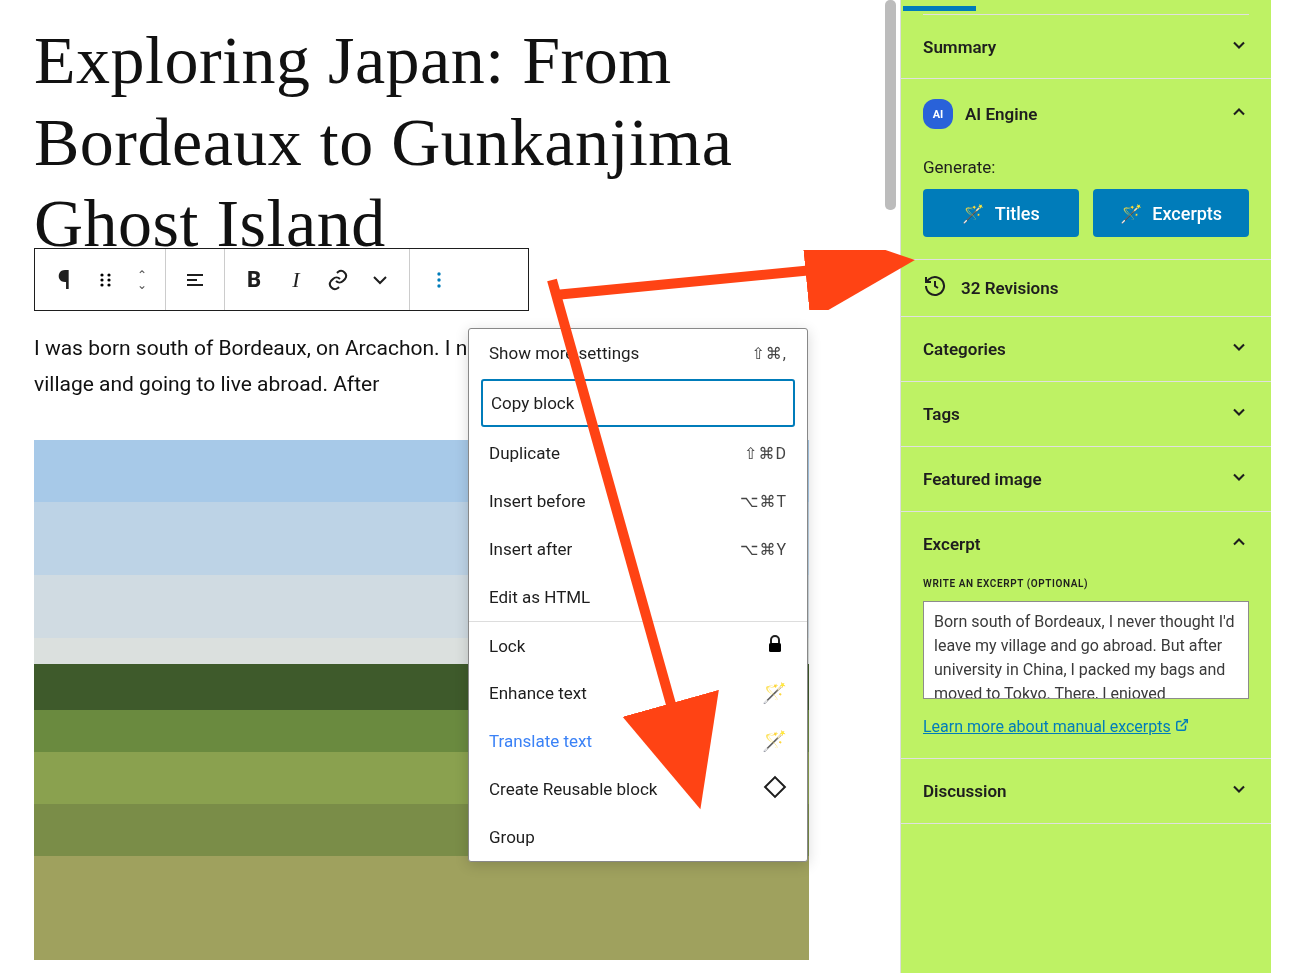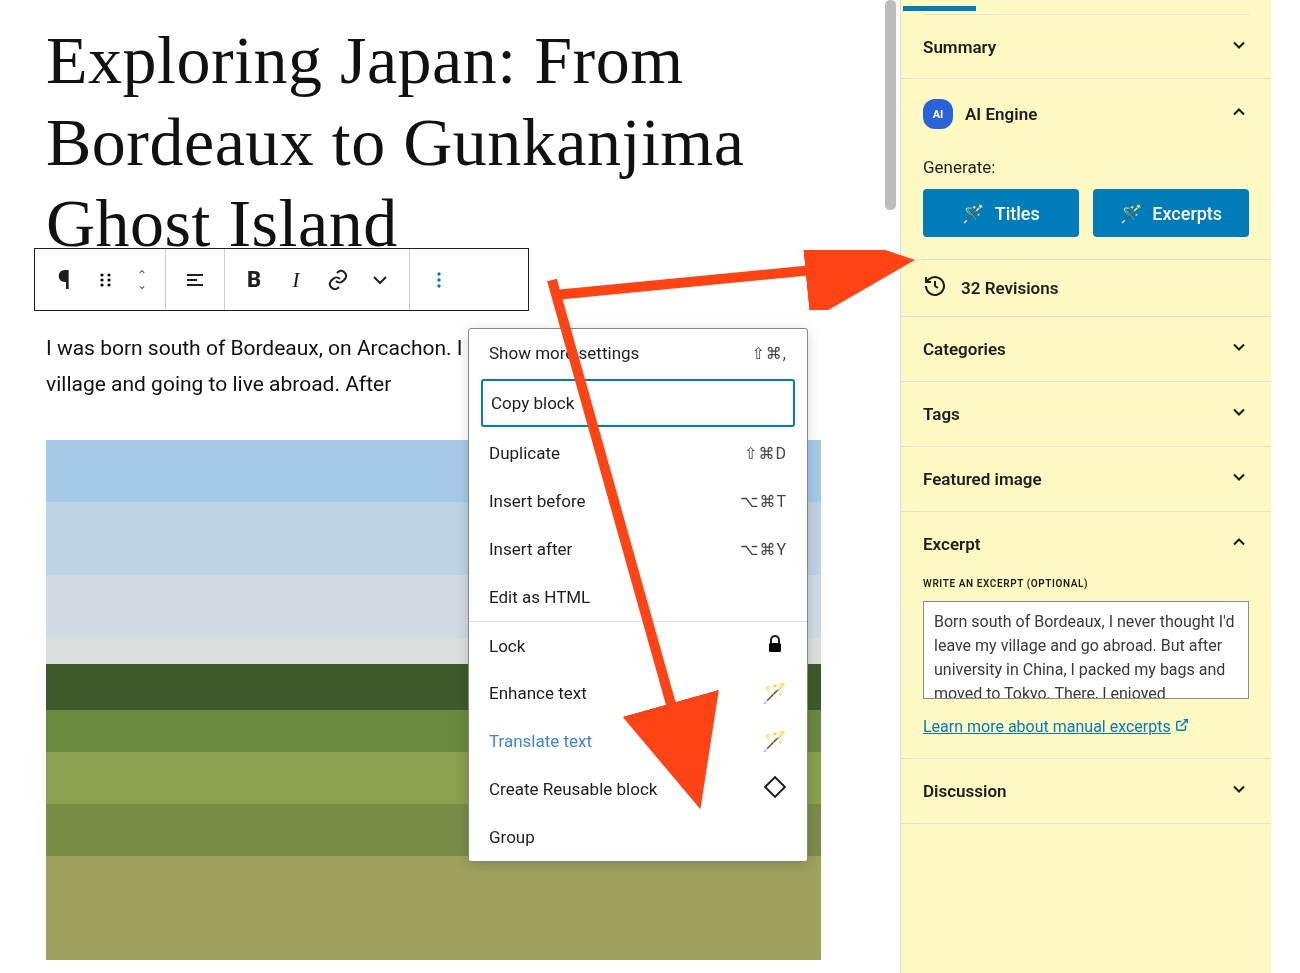--- a/index.html
+++ b/index.html
@@ -7,21 +7,21 @@
       font-family: -apple-system, BlinkMacSystemFont, "Segoe UI", Roboto, sans-serif;
       background: #fff;
       width: 1300px;
       height: 973px;
       overflow: hidden;
       position: relative;
       color: #1e1e1e;
     }
     .main {
       position: absolute;
-      left: 12px;
+      left: 0;
       top: 0;
       width: 880px;
       height: 735px;
       padding: 20px 0 12px 34px;
     }
     .post-title {
       font-family: Georgia, "Times New Roman", serif;
       font-weight: 400;
       font-size: 68px;
       line-height: 1.2;
@@ -123,21 +123,21 @@
     }
     .cm-item.bluetext { color: #3b82f6; }
     .cm-shortcut { color: #444; font-size: 16px; letter-spacing: 1px;}
     .cm-sep { border-top: 1px solid #ddd; }
     .sidebar {
       position: absolute;
       right: 29px;
       top: 0;
       width: 371px;
       height: 973px;
-      background: #fef9c3;
+      background: #bef264;
       border-left: 1px solid #ddd;
     }
     .scrollbar-fake {
       position: absolute;
       left: -16px;
       top: 0;
       width: 11px;
       height: 210px;
       background: #bcbcbc;
       border-radius: 5px;

